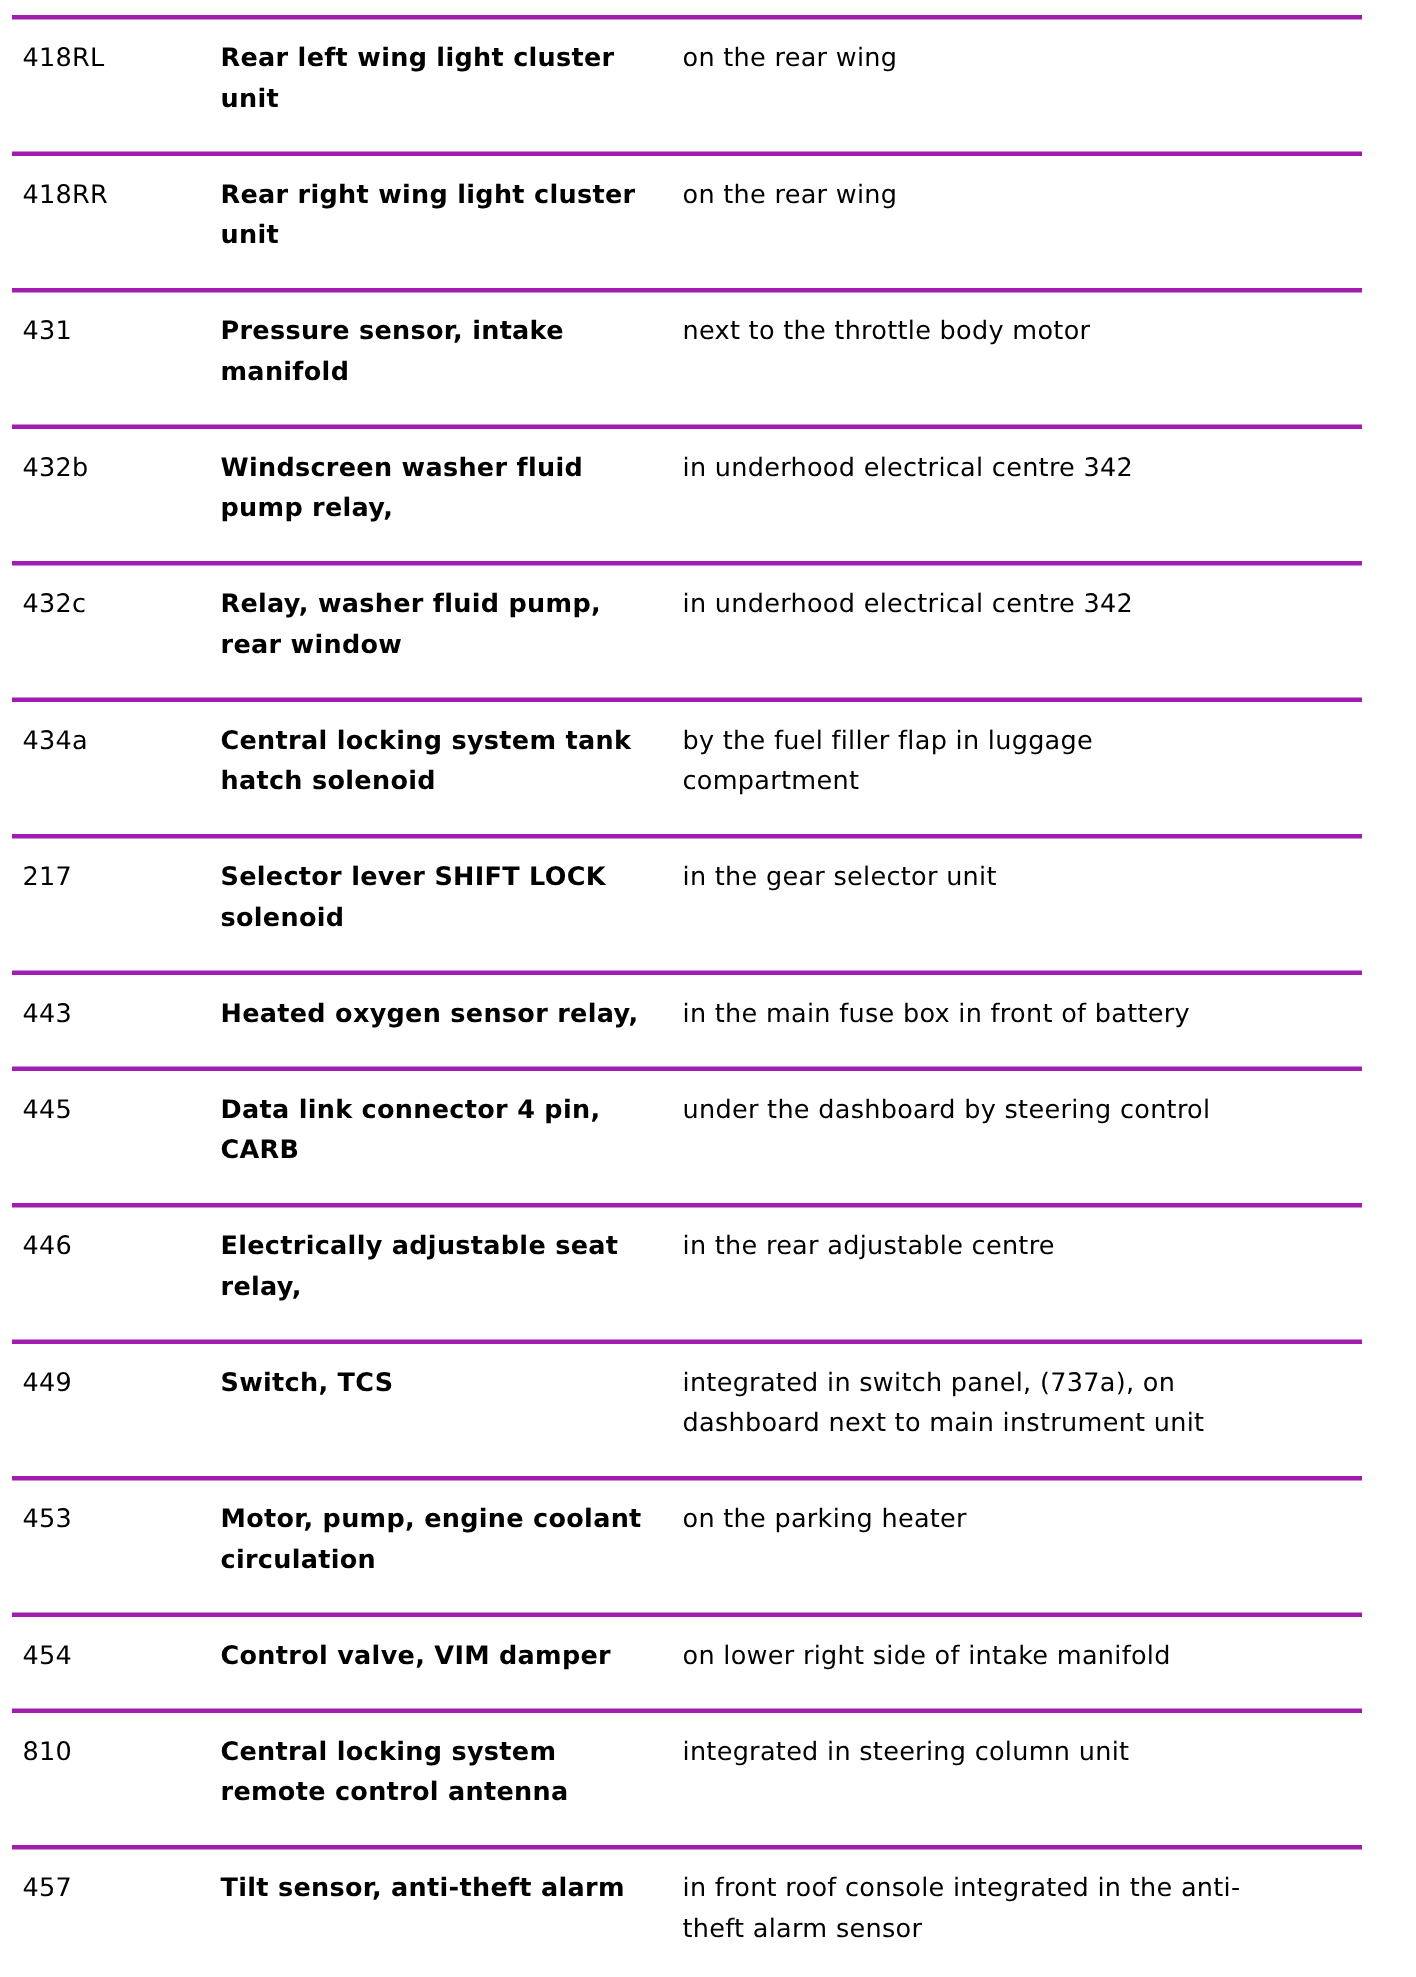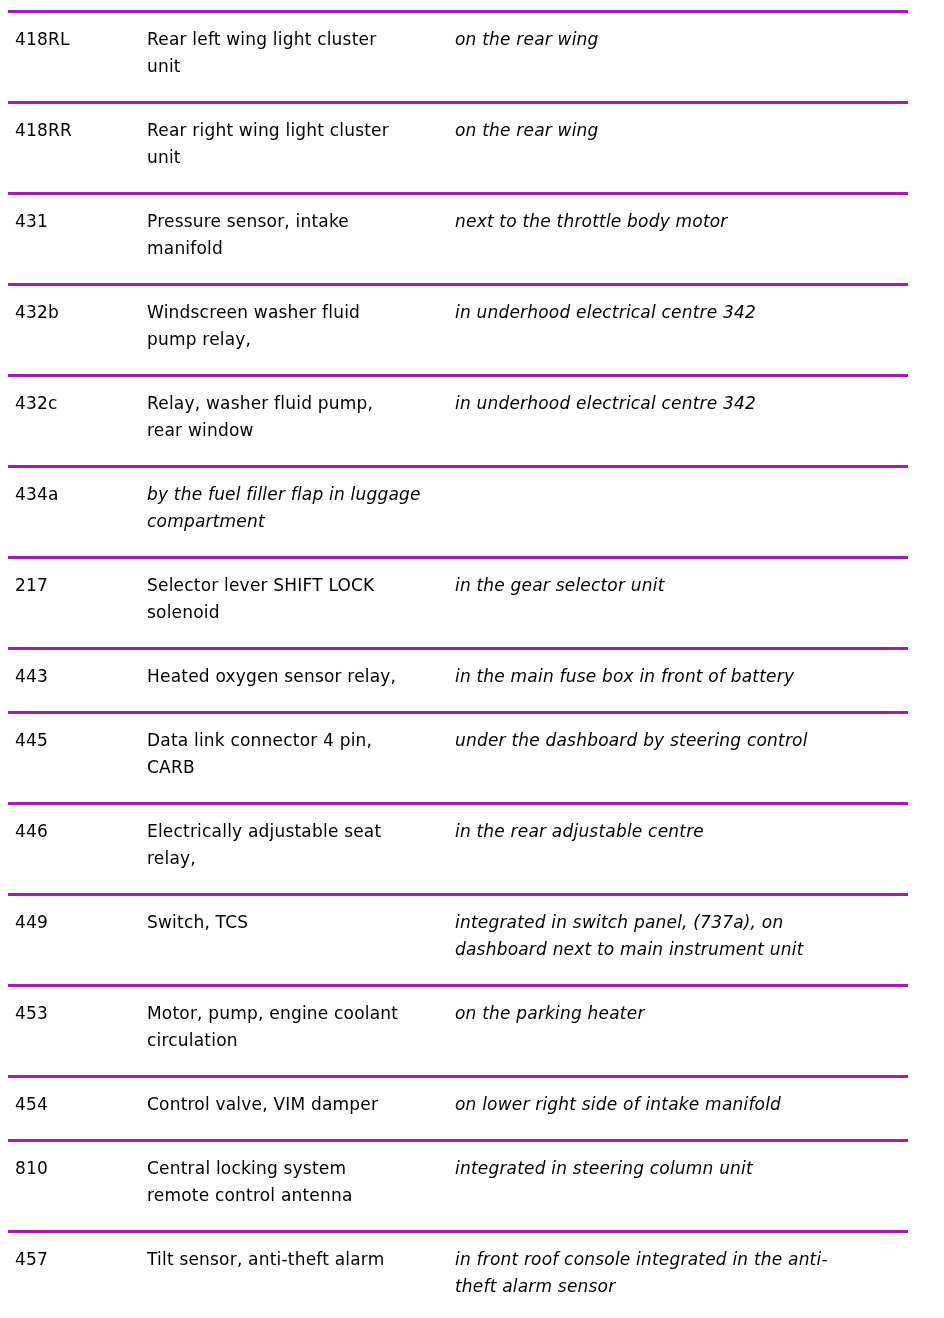--- a/index.html
+++ b/index.html
@@ -26,22 +26,22 @@
     box-sizing: border-box;
     align-items: start;
   }
   .cell {
     font-size: 17px;
     line-height: 27px;
     white-space: pre-line;
     letter-spacing: 0.2px;
   }
   .cell.code { padding-right: 8px; }
-  .cell.desc { padding-right: 6px; }
-  .cell.loc  { padding-right: 4px; font-style: italic; }
+  .cell.desc { padding-right: 6px; font-weight: bold; }
+  .cell.loc  { padding-right: 4px; }
 </style>
 </head>
 <body>
 
 <div class="component-table">
 
     <div class="row">
       <div class="cell code">418RL</div>
       <div class="cell desc">Rear left wing light cluster
 unit</div>
@@ -71,20 +71,22 @@
 
     <div class="row">
       <div class="cell code">432c</div>
       <div class="cell desc">Relay, washer fluid pump,
 rear window</div>
       <div class="cell loc">in underhood electrical centre 342</div>
     </div>
 
     <div class="row">
       <div class="cell code">434a</div>
+      <div class="cell desc">Central locking system tank
+hatch solenoid</div>
       <div class="cell loc">by the fuel filler flap in luggage
 compartment</div>
     </div>
 
     <div class="row">
       <div class="cell code">217</div>
       <div class="cell desc">Selector lever SHIFT LOCK
 solenoid</div>
       <div class="cell loc">in the gear selector unit</div>
     </div>

